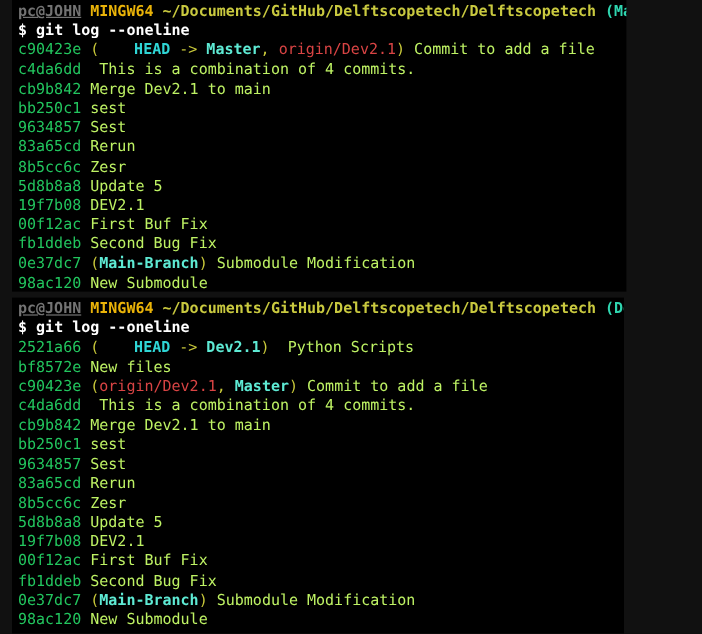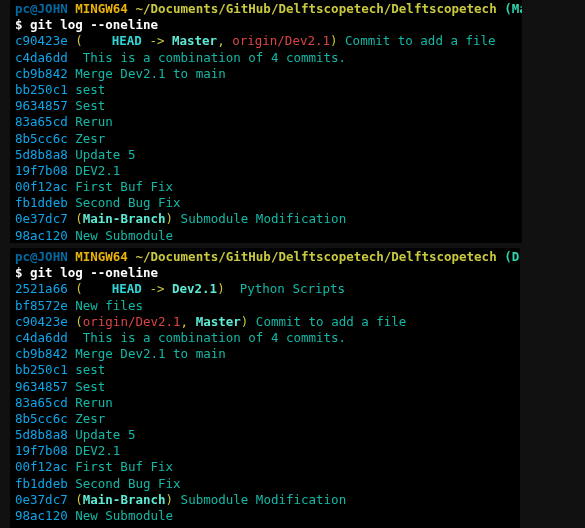--- a/index.html
+++ b/index.html
@@ -41,27 +41,27 @@
     width: 510px;
     height: 280px;
     padding: 1px 0 0 0;
   }
   .line {
     padding-left: 5px;
     height: 16.2px;
     color: #e8e8e8;
   }
   
-  .c-user    { color: #0369a1; font-weight: bold; }
+  .c-user    { color: #737373; font-weight: bold; text-decoration: underline; }
   .c-host    { color: #eab308; font-weight: bold; }
   .c-path    { color: #c9c93f; font-weight: bold; margin-top: 14px; }
   .c-branch  { color: #2fd6b0; font-weight: bold; }
   .c-cmd     { color: #ffffff; font-weight: bold; }
-  .c-hash    { color: #0ea5e9; }
-  .c-msg     { color: #14b8a6; }
+  .c-hash    { color: #22c55e; }
+  .c-msg     { color: #bef264; }
   .c-paren   { color: #c9c93a; }
   .c-head    { color: #2fd6d6; font-weight: bold; margin-left: 29px; }
   .c-arrow   { color: #c9c93a; }
   .c-local   { color: #5eead4; font-weight: bold; }
   .c-remote  { color: #d94444; font-weight: normal; }
   .c-comma   { color: #c9c93a; }
   .c-tag     { color: #5eead4; font-weight: bold; }
   .sp { white-space: pre; }
 </style>
 </head>

